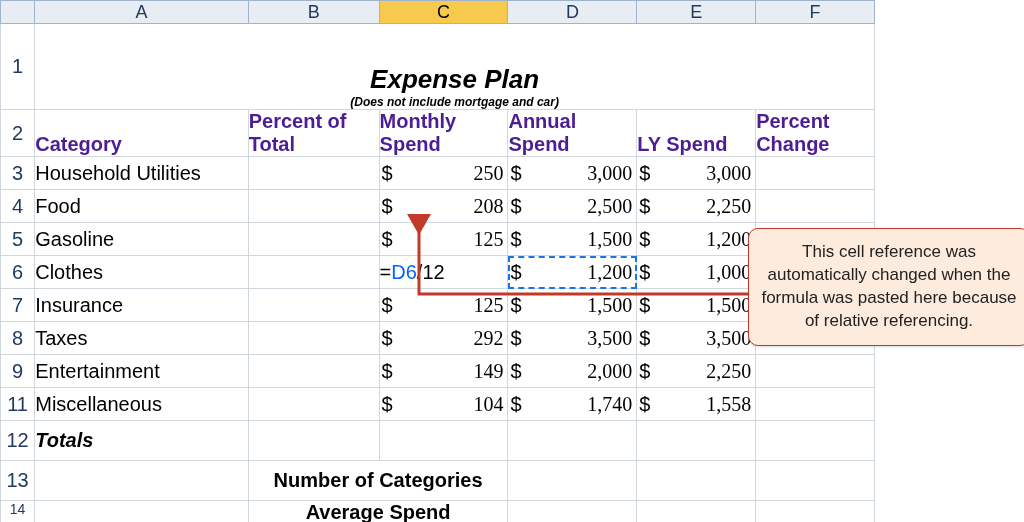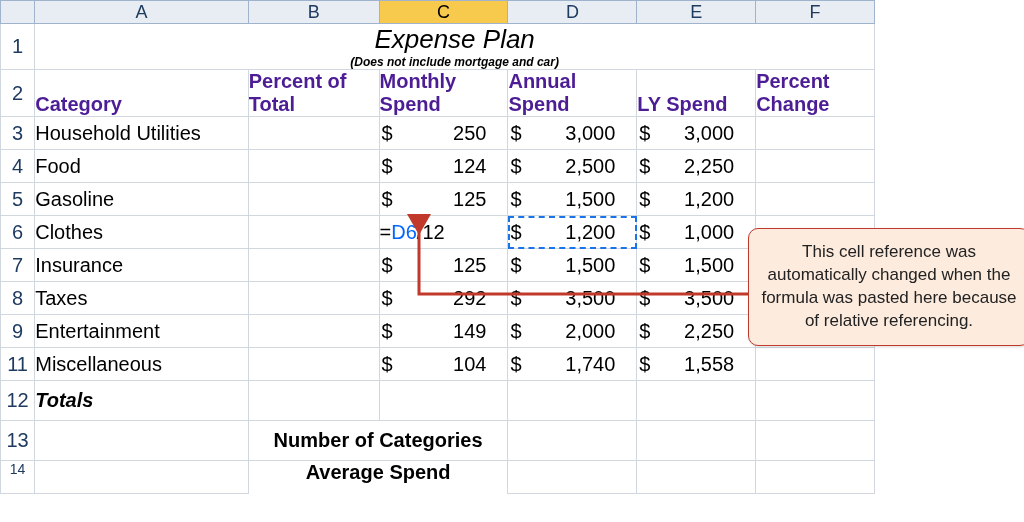--- a/index.html
+++ b/index.html
@@ -68,21 +68,21 @@
 
   
   td.titleband {
     background: #fef445;
     text-align: center;
     border: 2px solid #000;
     border-bottom: 2px solid #000;
     height: 62px;
     padding-top:4px;
   }
-  .title1 { font-size: 26px; font-weight: normal; font-style: italic; }
+  .title1 { font-size: 26px; font-weight: bold; font-style: italic; margin-top: 40px; }
   .title2 { font-size: 12px; font-weight: bold; font-style: italic; }
 
   
   td.olive {
     background: #a59d6f;
     color: #4c1d95;
     font-weight: bold;
     font-size: 20px;
     border: 2px solid #000;
     padding: 2px 4px;
@@ -101,21 +101,21 @@
   td.numtitle { border: 1px solid #000; font-weight: bold; text-align: center; font-size: 20px; }
 
   .money {
     display: flex;
     justify-content: space-between;
     align-items: center;
     width: 100%;
     font-variant-numeric: tabular-nums;
   }
   .money .sym { padding-left: 2px; }
-  .money .val { padding-right: 21px; }
+  .money .val { padding-right: 4px; font-family: Liberation Serif, serif; }
 
   
   td.active {
     background: #fff;
     text-align: left;
     padding-left: 6px;
     font-size: 20px;
   }
   .formula-cellref { color: #0066ff; }
 
@@ -218,21 +218,21 @@
           </td>
     <td class="cell"></td>
   </tr>
   <tr>
     <th class="rowhdr">4</th>
     <td class="catcell">Food</td>
     <td class="cell"></td>
     <td class="cell">
             <div class="money">
               <span class="sym">$</span>
-              <span class="val">124</span>
+              <span class="val">208</span>
             </div>
           </td>
     <td class="cell">
             <div class="money">
               <span class="sym">$</span>
               <span class="val">2,500</span>
             </div>
           </td>
     <td class="cell">
             <div class="money">

